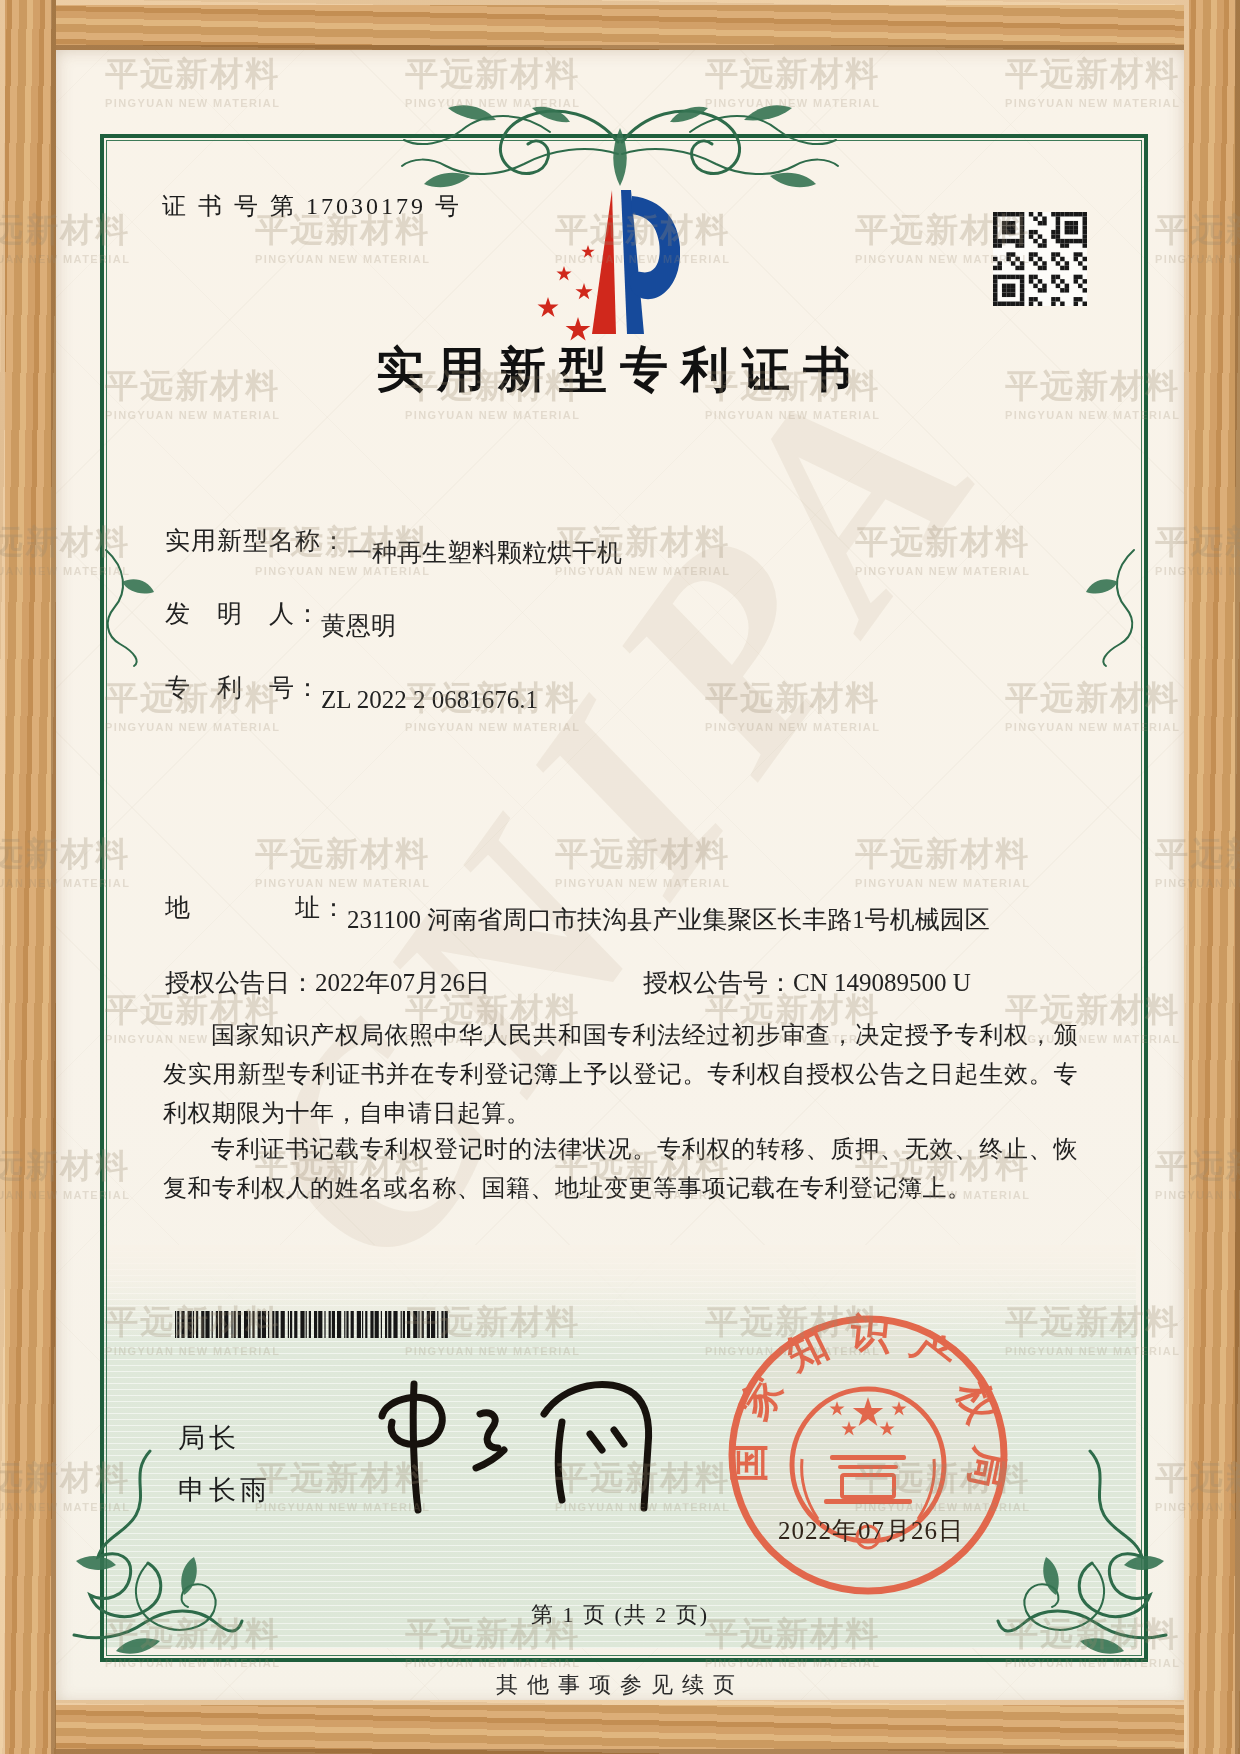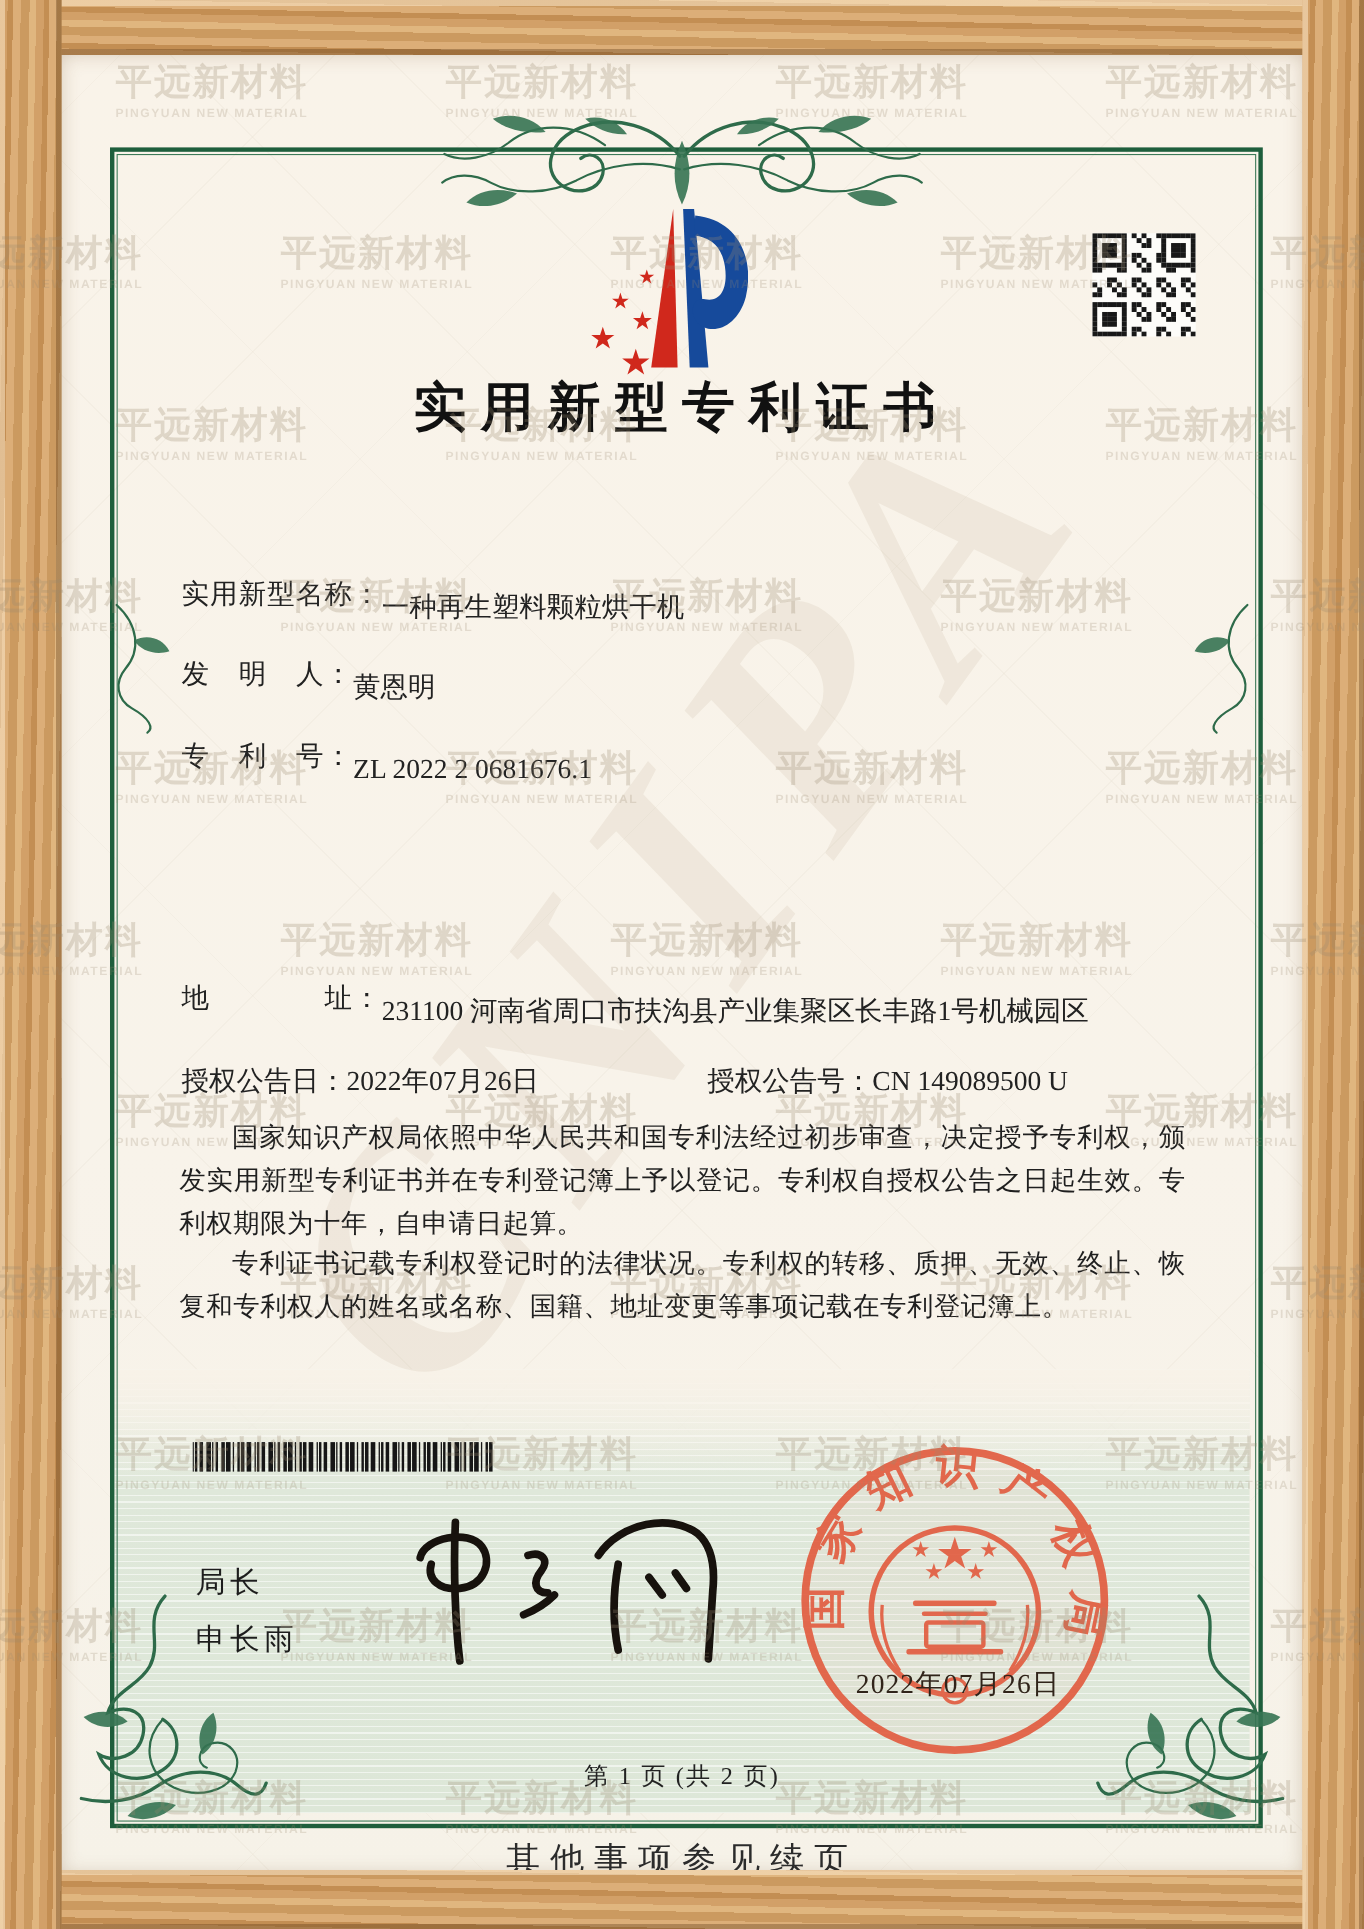--- a/index.html
+++ b/index.html
@@ -49,21 +49,21 @@
   .frow{left:165px;width:940px;font-size:25px;color:#222;line-height:34px;}
   .flabel{letter-spacing:1px;}
   .fvalue{display:inline-block;max-width:720px;vertical-align:top;margin-top:12px;}
   .gpair{position:absolute;top:0;font-size:25px;color:#222;white-space:nowrap;}
   .para{left:163px;width:915px;font-size:24px;line-height:39px;color:#1f1f1f;
      text-indent:2em;text-align:justify;letter-spacing:.5px;}
   #juzhang{left:178px;top:1420px;font-size:27px;color:#1d1d1d;letter-spacing:4px;}
   #juzhang-name{left:178px;top:1472px;font-size:27px;color:#1d1d1d;letter-spacing:4px;}
   #seal-date{left:778px;top:1514px;font-size:25px;color:#30241a;letter-spacing:1px;z-index:7;}
   #page-info{left:0;top:1600px;width:1240px;text-align:center;font-size:22px;color:#222;letter-spacing:2px;}
-  #footer-note{left:0;top:1670px;width:1240px;text-align:center;font-size:31px;color:#2b2b2b;letter-spacing:9px;}
+  #footer-note{left:0;top:1670px;width:1240px;text-align:center;font-size:22px;color:#2b2b2b;letter-spacing:9px;}
 
   
   #wm-layer{left:0;top:0;width:1240px;height:1754px;z-index:40;pointer-events:none;}
   .wm{position:absolute;text-align:center;color:#9a8a70;opacity:.27;line-height:1.05;white-space:nowrap;}
   .wm .cn{font:700 33px "Liberation Sans",sans-serif;letter-spacing:2px;}
   .wm .en{font:700 11px "Liberation Sans",sans-serif;letter-spacing:1.4px;opacity:.85;}
 </style>
 </head>
 <body>
 
@@ -108,20 +108,21 @@
   <svg class="abs" style="left:100px;top:548px;z-index:3;" width="56" height="120" viewBox="0 0 56 120">
     <g id="edgeC">
       <path class="os2" d="M6,2 C26,20 28,44 14,60 C4,72 6,88 20,96 C36,105 40,114 34,118"></path>
       <path class="of" d="M22,34 C34,28 48,32 54,44 C42,48 28,44 22,34 Z"></path>
     </g>
   </svg>
   <svg class="abs" style="left:1084px;top:548px;z-index:3;transform:scaleX(-1);" width="56" height="120" viewBox="0 0 56 120">
     <use href="#edgeC"></use>
   </svg>
 
+  <div id="cert-no" class="abs z5">证 书 号 第 17030179 号</div>
 
   <svg class="abs z5" style="left:520px;top:180px;" width="160" height="170" viewBox="0 0 160 170">
     <polygon fill="#d0281c" points="92,10 72,154 96,154"></polygon>
     <polygon fill="#164a9b" points="101,10 111,10 124,154 107,154"></polygon>
     <path fill="#164a9b" d="M112,16 C152,20 166,56 158,90 C150,120 124,126 113,112 C106,102 111,90 121,92 C135,95 142,82 139,62 C136,44 127,36 111,34 Z"></path>
     <polygon fill="#d0281c" points="68.0,65.0 69.6,69.8 74.7,69.8 70.5,72.8 72.1,77.7 68.0,74.7 63.9,77.7 65.5,72.8 61.3,69.8 66.4,69.8"></polygon>
     <polygon fill="#d0281c" points="44.0,86.0 45.8,91.5 51.6,91.5 46.9,94.9 48.7,100.5 44.0,97.1 39.3,100.5 41.1,94.9 36.4,91.5 42.2,91.5"></polygon>
     <polygon fill="#d0281c" points="64.0,103.0 66.0,109.2 72.6,109.2 67.3,113.1 69.3,119.3 64.0,115.4 58.7,119.3 60.7,113.1 55.4,109.2 62.0,109.2"></polygon>
     <polygon fill="#d0281c" points="28.0,117.0 30.5,124.6 38.5,124.6 32.0,129.3 34.5,136.9 28.0,132.2 21.5,136.9 24.0,129.3 17.5,124.6 25.5,124.6"></polygon>
     <polygon fill="#d0281c" points="58.0,137.0 60.9,146.0 70.4,146.0 62.7,151.5 65.6,160.5 58.0,155.0 50.4,160.5 53.3,151.5 45.6,146.0 55.1,146.0"></polygon>

